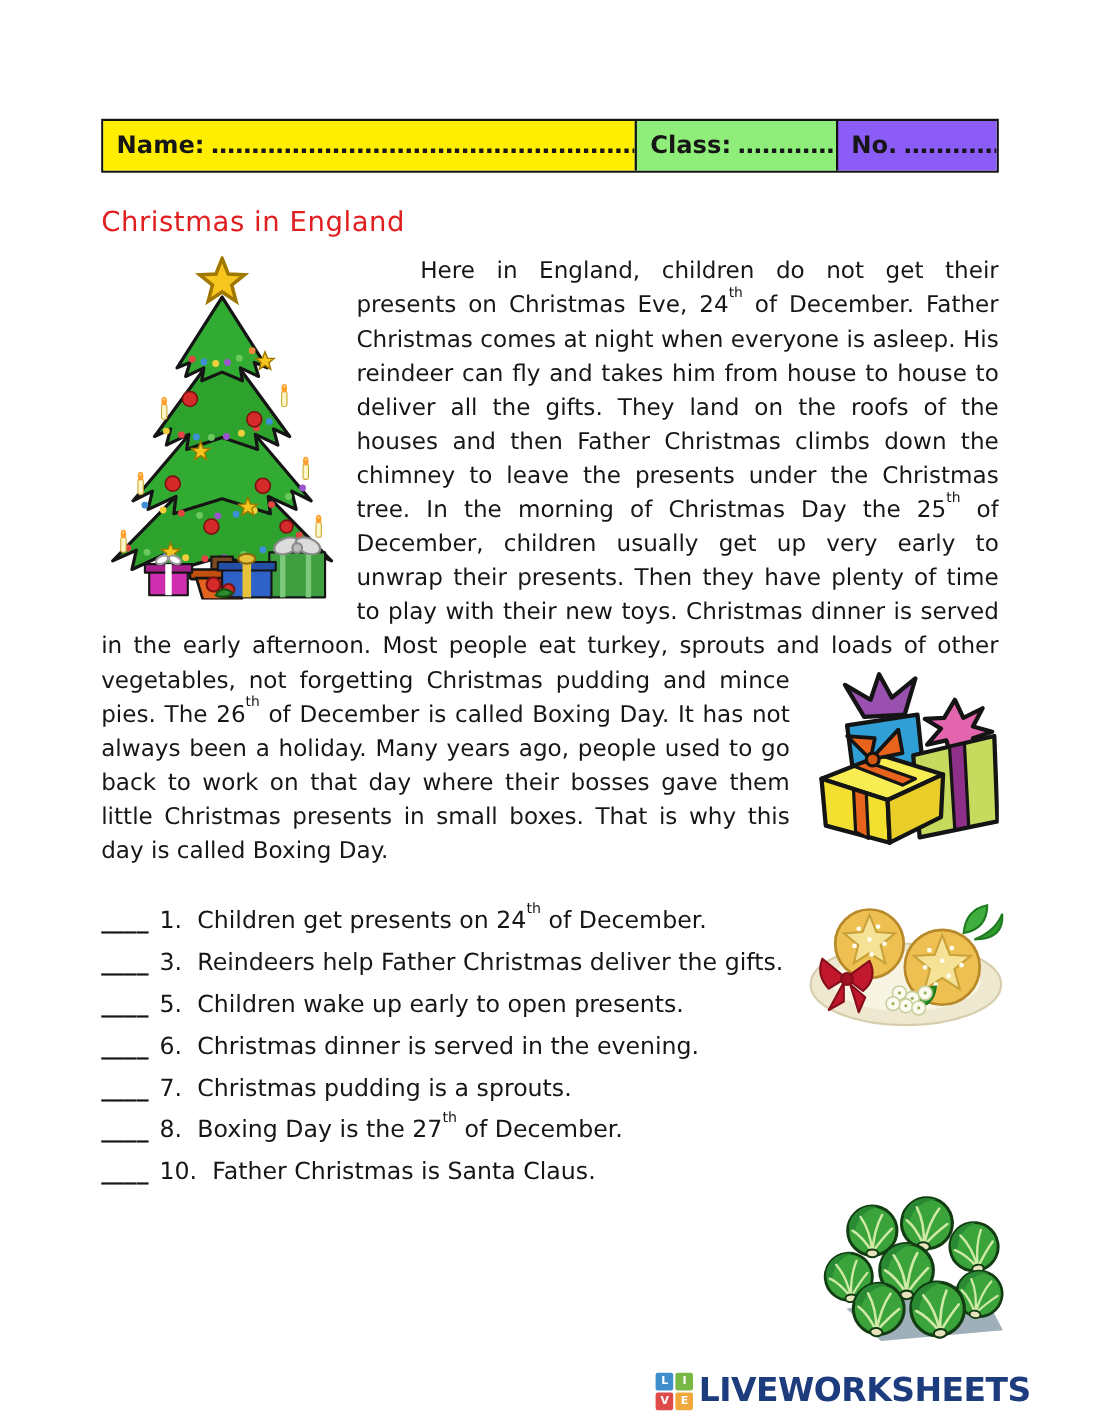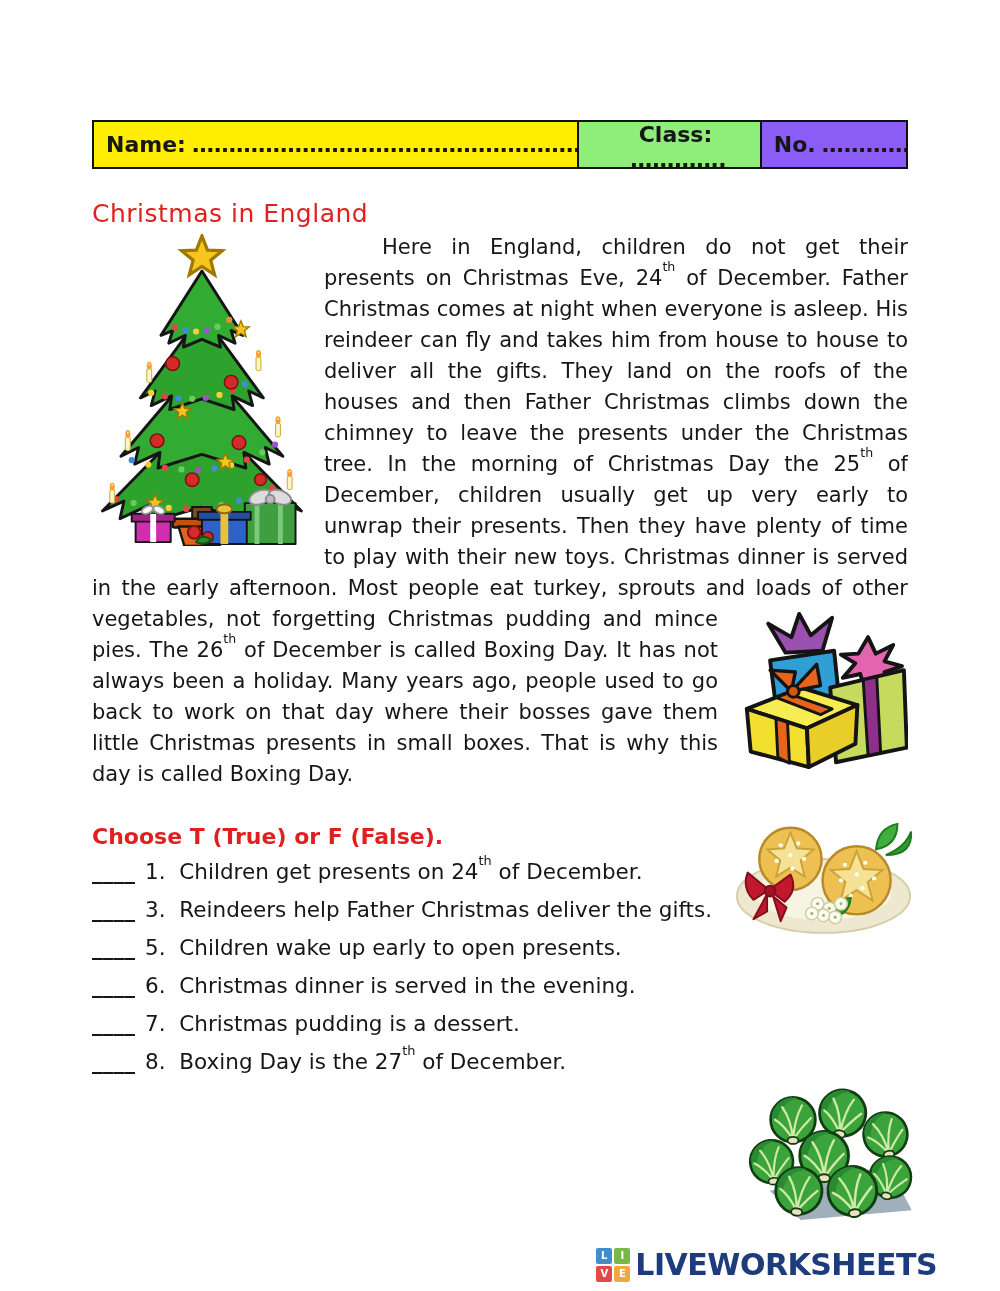--- a/index.html
+++ b/index.html
@@ -1,31 +1,31 @@
 <!DOCTYPE html>
 <html><head>
 <meta charset="utf-8">
 <style>
   html,body{margin:0;padding:0;background:#ffffff;}
   .page{position:relative;width:1000px;height:1291px;overflow:hidden;background:#fff;
         font-family:"DejaVu Sans","Liberation Sans",sans-serif;color:#161616;
-        padding:12px 92px;box-sizing:border-box;}
+        padding:0 92px;box-sizing:border-box;}
   
   .header-bar{display:flex;margin-top:108px;height:45px;border:2px solid #111;}
   .hcell{display:flex;align-items:center;padding-left:12px;font-size:22px;font-weight:bold;
          overflow:hidden;white-space:nowrap;box-sizing:border-box;}
   .hcell+.hcell{border-left:2px solid #111;}
   .cell-name{flex:0 0 59.5%;}
   .cell-class{flex:0 0 22.5%;}
   .cell-no{flex:1 1 auto;}
   .dots{font-weight:bold;letter-spacing:0px;margin-left:6px;overflow:hidden;}
   
   .title{margin:30px 0 0 0;font-size:25px;font-weight:normal;letter-spacing:0.5px;}
   
-  .passage{margin-top:4px;font-size:21px;line-height:31px;text-align:justify;
+  .passage{margin-top:15px;font-size:21px;line-height:31px;text-align:justify;
            text-indent:58px;overflow:hidden;}
   .passage svg.tree{float:left;margin:2px 12px 2px -6px;}
   .passage svg.gifts{float:right;margin:6px -4px 2px 12px;}
   sup{font-size:60%;line-height:0;position:relative;top:-0.45em;}
   
   .exercise{margin-top:34px;position:relative;}
   .ex-heading{margin:0;font-size:22px;font-weight:bold;}
   .q{margin-top:8px;font-size:21.5px;line-height:30px;white-space:nowrap;}
   .q .blank{font-weight:600;margin-right:10px;letter-spacing:0;}
   .q .qnum{margin-right:7px;}
@@ -41,21 +41,21 @@
 </head>
 <body>
 
 <div class="page">
 
   <div class="header-bar">
     <div class="hcell cell-name" style="background-color: rgb(255, 238, 0);">
       <span>Name:</span>
       <span class="dots">…………………………………………………………………………………………….</span>
     </div>
-    <div class="hcell cell-class" style="background-color: rgb(143, 238, 121); flex-direction: column;">
+    <div class="hcell cell-class" style="background-color: rgb(143, 238, 121);">
       <span>Class:</span>
       <span class="dots">………….</span>
     </div>
     <div class="hcell cell-no" style="background-color: #8b5cf6;">
       <span>No.</span>
       <span class="dots">………….</span>
     </div>
   </div>
 
   <h1 class="title" style="color: rgb(224, 32, 32);">Christmas in England</h1>
@@ -182,40 +182,42 @@
         <path d="M62,84 L40,62 L66,64 Z" fill="#e8641c" stroke-width="3.5"></path>
         <path d="M62,84 L88,56 L92,78 Z" fill="#e8641c" stroke-width="3.5"></path>
         <circle cx="64" cy="84" r="6" fill="#d6550f" stroke-width="3"></circle>
       </g>
     </svg>
 
     <span>mince pies. The 26<sup>th</sup> of December is called Boxing Day. It has not always been a holiday. Many years ago, people used to go back to work on that day where their bosses gave them little Christmas presents in small boxes. That is why this day is called Boxing Day.</span>
   </div>
 
   <div class="exercise">
-    <h2 class="ex-heading" style="color: rgb(224, 32, 32);">Choose T (True) or F (False).</h2>
 
     <div>
         <div class="q">
     <span class="blank">____</span><span class="qbody"><span class="qnum">1. </span><span class="qsegs">Children get presents on 24<sup>th</sup> of December.</span></span>
   </div>
         <div class="q">
     <span class="blank">____</span><span class="qbody"><span class="qnum">3. </span><span class="qsegs">Reindeers help Father Christmas deliver the gifts.</span></span>
   </div>
         <div class="q">
     <span class="blank">____</span><span class="qbody"><span class="qnum">5. </span><span class="qsegs">Children wake up early to open presents.</span></span>
   </div>
         <div class="q">
     <span class="blank">____</span><span class="qbody"><span class="qnum">6. </span><span class="qsegs">Christmas dinner is served in the evening.</span></span>
   </div>
         <div class="q">
-    <span class="blank">____</span><span class="qbody"><span class="qnum">7. </span><span class="qsegs">Christmas pudding is a dessert.</span></span>
+    <span class="blank">____</span><span class="qbody"><span class="qnum">7. </span><span class="qsegs">Christmas pudding is a sprouts.</span></span>
   </div>
         <div class="q">
     <span class="blank">____</span><span class="qbody"><span class="qnum">8. </span><span class="qsegs">Boxing Day is the 27<sup>th</sup> of December.</span></span>
+  </div>
+        <div class="q">
+    <span class="blank">____</span><span class="qbody"><span class="qnum">10. </span><span class="qsegs">Father Christmas is Santa Claus.</span></span>
   </div>
       </div>
 
     <svg class="img-pies" width="180" height="122" viewBox="0 0 185 125">
       <ellipse cx="92" cy="84" rx="89" ry="38" fill="#eee8d0" stroke="#d6cdaa" stroke-width="2"></ellipse>
       <ellipse cx="92" cy="81" rx="70" ry="28" fill="#f8f4e4"></ellipse>
       <circle cx="58" cy="46" r="32" fill="#eec052" stroke="#b8892b" stroke-width="2.5"></circle>
       <path d="M58,19 L64.5,35.1 L81.8,36.3 L68.5,47.4 L72.7,64.2 L58,55 L43.3,64.2 L47.5,47.4 L34.2,36.3 L51.5,35.1 Z" fill="#f6e296" stroke="#c9a23a" stroke-width="2"></path>
       <circle cx="126" cy="68" r="35" fill="#eec052" stroke="#b8892b" stroke-width="2.5"></circle>
       <path d="M126,38 L133.1,56.3 L152.6,57.4 L137.4,69.7 L142.5,88.7 L126,78 L109.5,88.7 L114.6,69.7 L99.4,57.4 L118.9,56.3 Z" fill="#f6e296" stroke="#c9a23a" stroke-width="2"></path>

